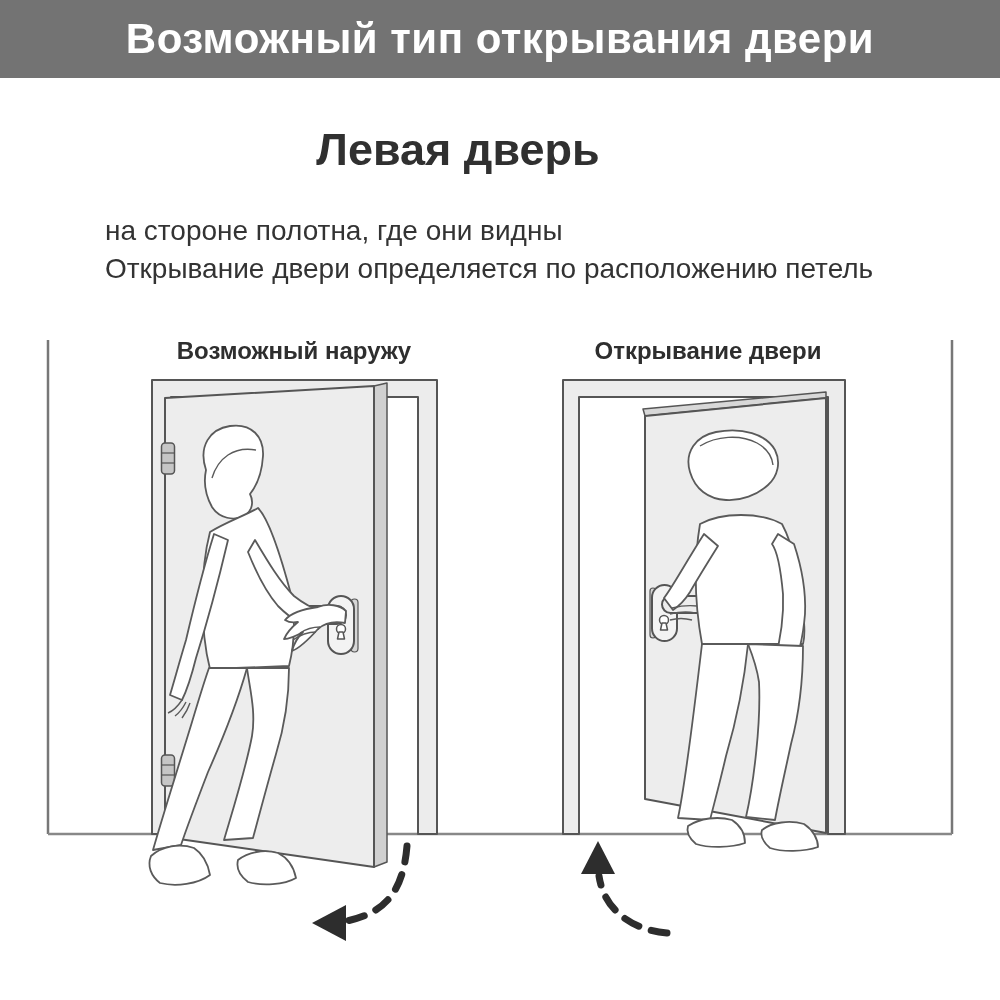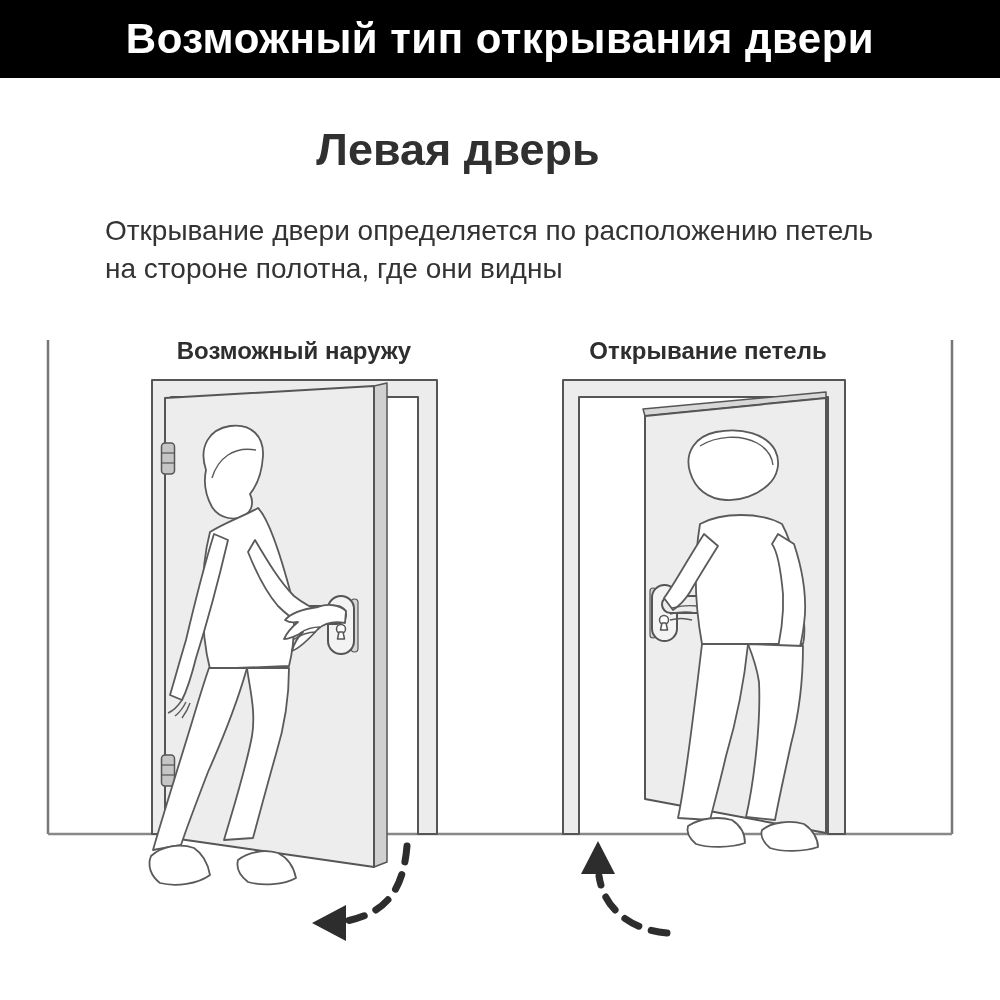--- a/index.html
+++ b/index.html
@@ -1,18 +1,18 @@
 <!DOCTYPE html>
 <html><head>
 <meta charset="utf-8">
 <style>
   html,body{margin:0;padding:0;background:#fff;}
   body{width:1000px;height:1000px;position:relative;overflow:hidden;
        font-family:"Liberation Sans","DejaVu Sans",sans-serif;}
-  .hdr{position:absolute;top:0;left:0;width:1000px;height:78px;background:#000000;
+  .hdr{position:absolute;top:0;left:0;width:1000px;height:78px;background:#737373;
        display:flex;align-items:center;justify-content:center;}
   .hdr-title{color:#fff;font-size:42px;font-weight:bold;letter-spacing:.5px;}
   .h1{position:absolute;top:124px;left:0;width:916px;text-align:center;
       font-size:45px;font-weight:bold;color:#303030;}
   .para{position:absolute;top:212px;left:105px;width:820px;font-size:28px;
         line-height:38px;color:#333;}
   .dlabel{position:absolute;top:337px;transform:translateX(-50%);
           font-size:24px;font-weight:bold;color:#2e2e2e;white-space:nowrap;}
   .dlabel.l{left:294px;} .dlabel.r{left:708px;}
   svg.scene{position:absolute;top:0;left:0;width:1000px;height:1000px;}
@@ -20,26 +20,26 @@
 </head>
 <body>
 
 <div class="hdr">
   <div class="hdr-title">Возможный тип открывания двери</div>
 </div>
 
 <div class="h1">Левая дверь</div>
 
 <div class="para">
+  <div>на стороне полотна, где они видны</div>
   <div>Открывание двери определяется по расположению петель</div>
-  <div>на стороне полотна, где они видны</div>
 </div>
 
 <div class="dlabel l">Возможный наружу</div>
-<div class="dlabel r">Открывание петель</div>
+<div class="dlabel r">Открывание двери</div>
 
 <svg class="scene" viewBox="0 0 1000 1000">
 
   <line x1="48" y1="340" x2="48" y2="834" stroke="#777" stroke-width="2.5"></line>
   <line x1="952" y1="340" x2="952" y2="834" stroke="#777" stroke-width="2.5"></line>
   <line x1="48" y1="834" x2="952" y2="834" stroke="#888" stroke-width="2.5"></line>
 
   <g stroke-linejoin="round">
     <path d="M152,380 H437 V834 H418 V397 H171 V834 H152 Z" fill="#ececec" stroke="#555" stroke-width="2"></path>
 

